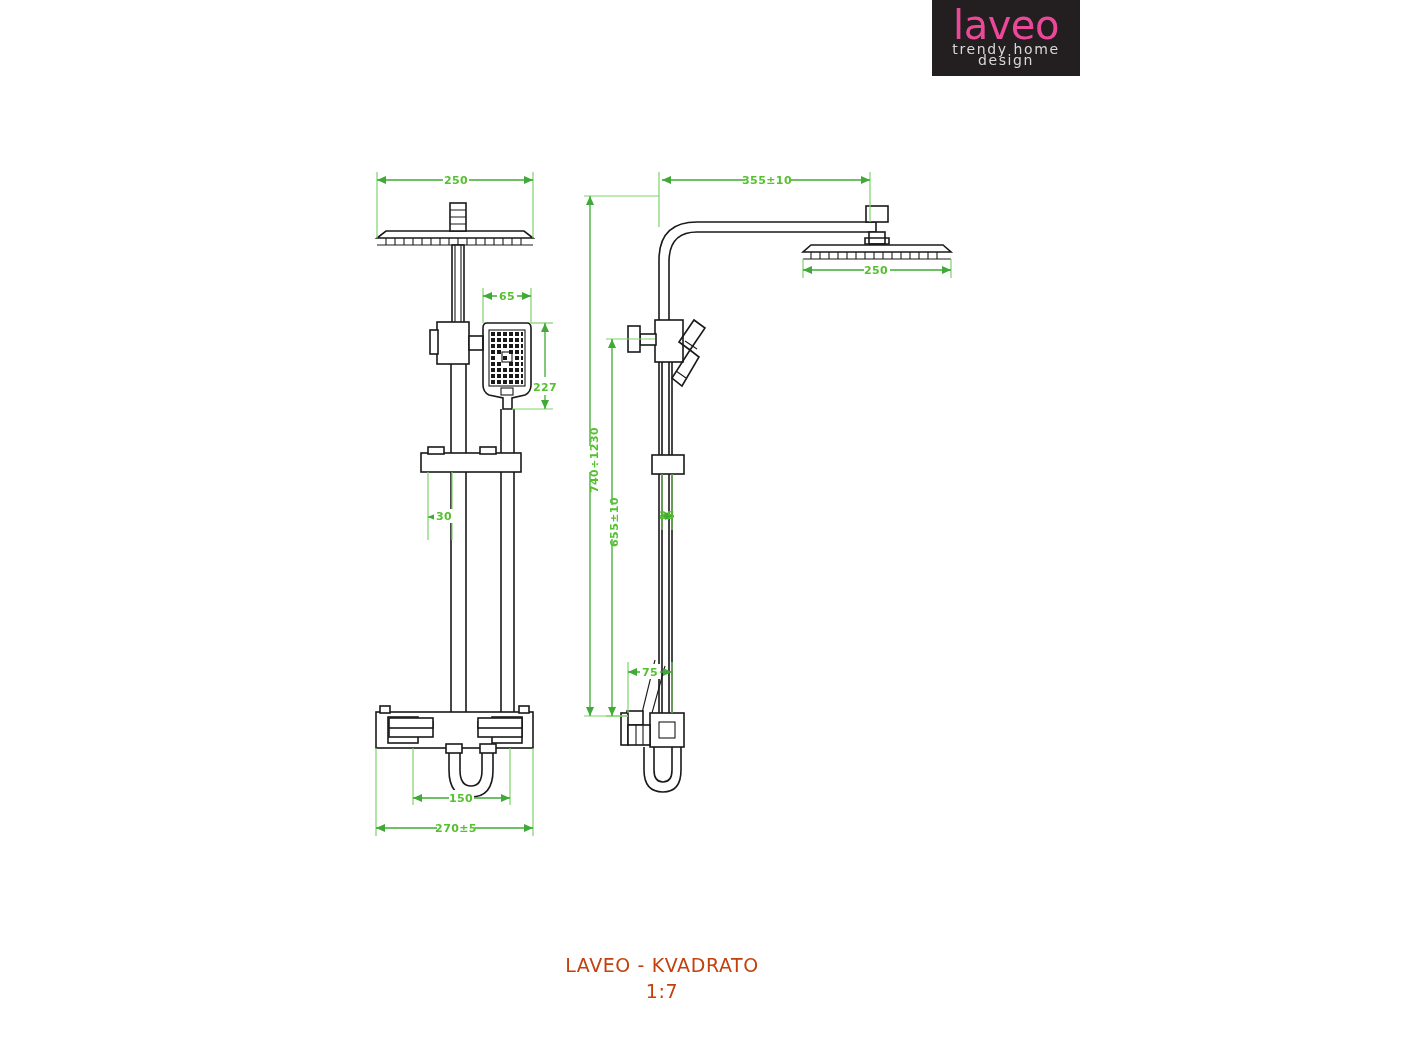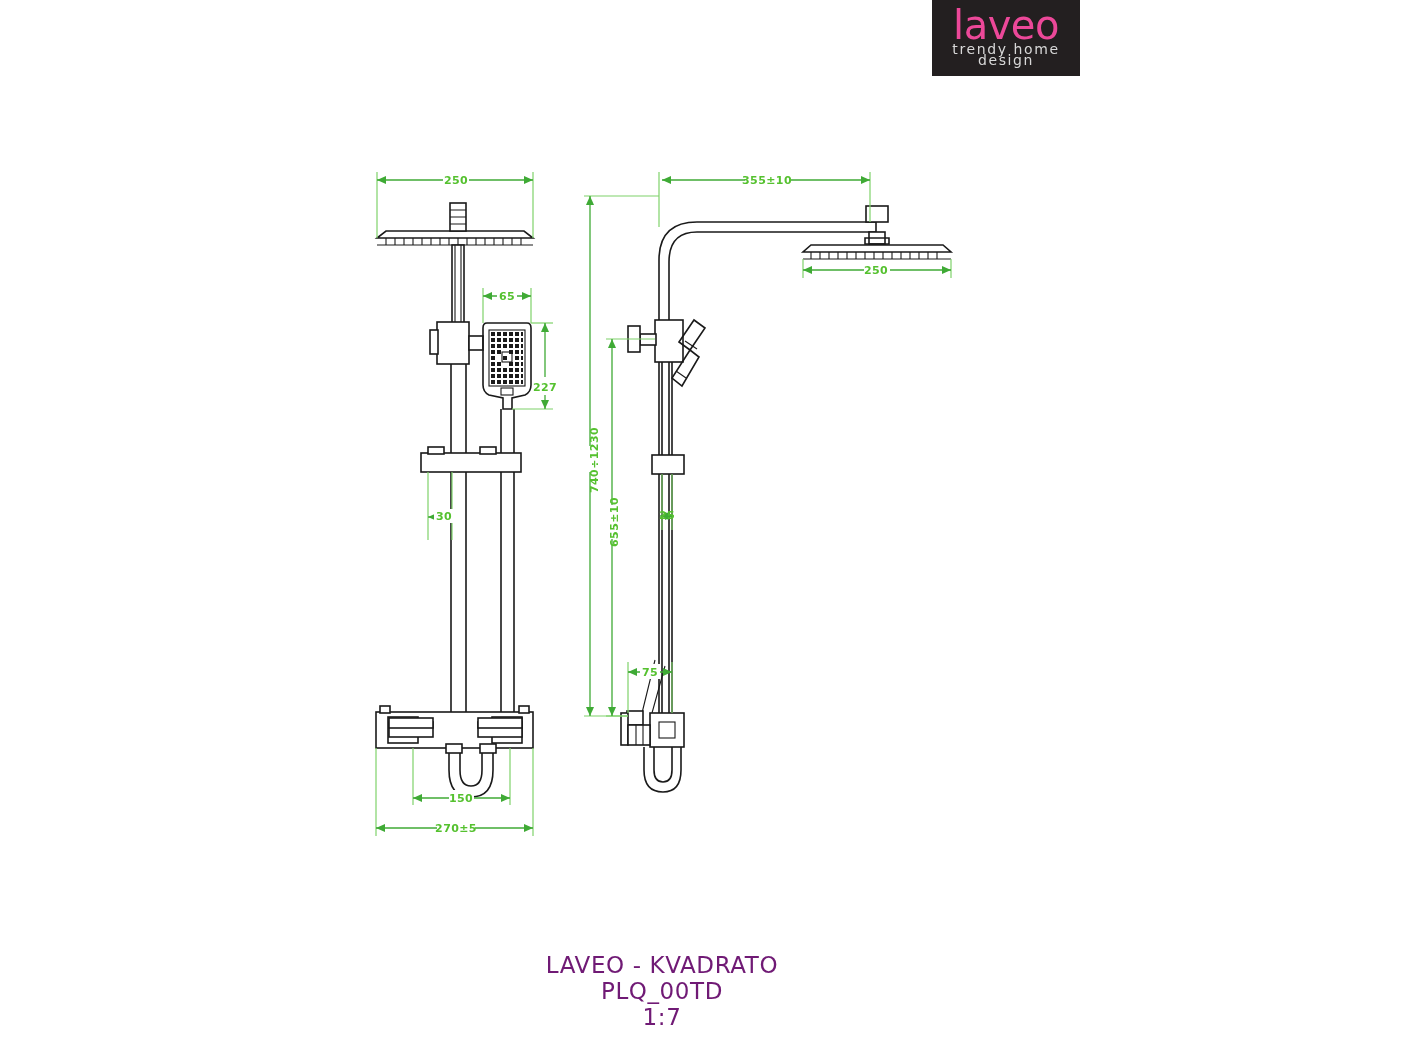--- a/index.html
+++ b/index.html
@@ -62,23 +62,23 @@
     left: 0;
     top: 0;
   }
   
   #caption {
     position: absolute;
     left: 462px;
     top: 952px;
     width: 400px;
     text-align: center;
-    color: #701a75;
+    color: #c2410c;
     font-family: "DejaVu Sans", sans-serif;
-    font-size: 23px;
+    font-size: 19px;
     line-height: 26px;
     letter-spacing: 0.6px;
   }
   .cap-line { display: block; }
 </style>
 </head>
 <body>
 
 <div id="page">
 
@@ -403,17 +403,16 @@
         <path class="ext" d="M662,474 L662,530"></path>
         <path class="ext" d="M672,474 L672,530"></path>
         <path class="dim" d="M660,516 L674,516" marker-start="url(#arrL)" marker-end="url(#arrR)"></path>
         <text class="dtx" x="667" y="519" text-anchor="middle" font-size="8">25</text>
       </g>
     </g>
   </svg>
 
   <div id="caption">
     <span class="cap-line">LAVEO - KVADRATO</span>
-    <span class="cap-line">PLQ_00TD</span>
     <span class="cap-line">1:7</span>
   </div>
 
 </div>
 
 </body></html>

